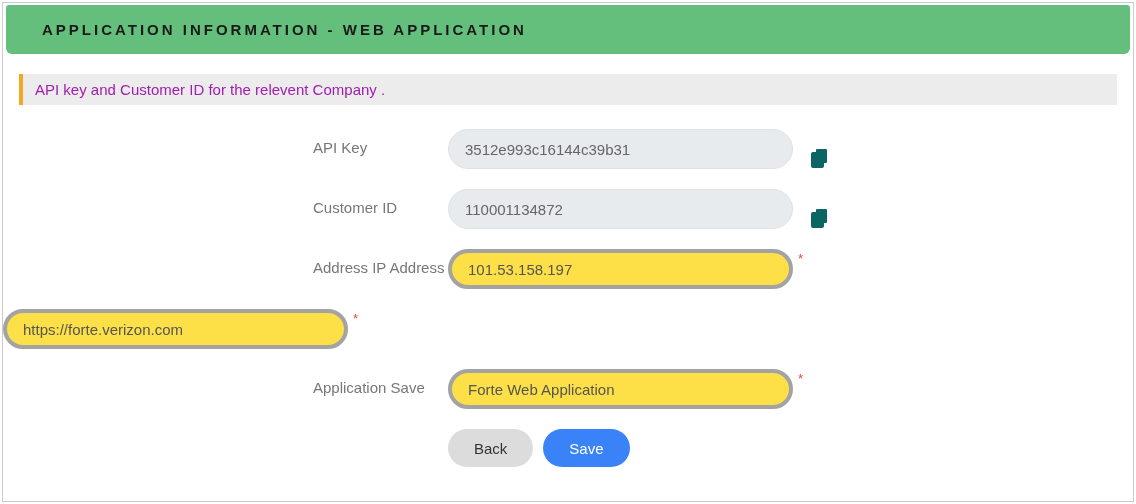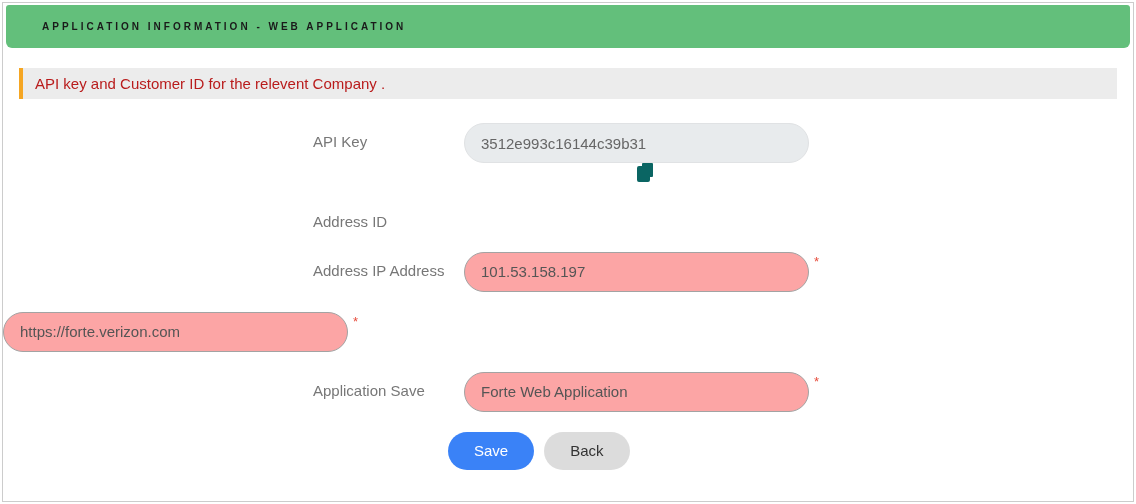--- a/index.html
+++ b/index.html
@@ -20,66 +20,64 @@
       position: relative;
     }
     .header-banner {
       background: #63bf7b;
       padding: 16px 36px;
       border-radius: 3px 3px 6px 6px;
       margin: 2px 3px 0 3px;
     }
     .header-title {
       color: #1a1a1a;
-      font-size: 10px;
+      font-size: 15px;
       font-weight: 700;
       letter-spacing: 3px;
       text-transform: uppercase;
     }
     .info-bar {
       background: #ececec;
       border-left: 4px solid #f5a623;
       padding: 7px 12px;
       margin: 20px 16px 0 16px;
       font-size: 15px;
-      color: #b91c1c;
+      color: #a21caf;
     }
     .form-area {
       padding: 24px 0 0 0;
     }
     .form-row {
       display: flex;
       align-items: flex-start;
       margin-bottom: 20px;
-      gap: 16px;
     }
     .form-label {
       width: 135px;
       margin-left: 310px;
       color: #777;
       font-size: 15px;
       padding-top: 9px;
       line-height: 1.3;
     }
     .field-wrap {
       display: flex;
-      align-items: center;
+      align-items: flex-end;
       position: relative;
-      flex-direction: column;
     }
     .field-input {
       width: 345px;
       height: 40px;
-      border: 1px solid #a3a3a3;
+      border: 4px solid #a3a3a3;
       border-radius: 20px;
       padding: 0 16px;
       font-size: 15px;
       color: #555;
       outline: none;
-      background: #fca5a5;
+      background: #fde047;
     }
     .field-input.readonly {
       background: #e8ebed;
       border: 1px solid #e0e2e4;
       color: #666;
     }
     .required-star {
       color: #e74c3c;
       font-size: 13px;
       position: absolute;
@@ -139,21 +137,31 @@
           <svg width="18" height="20" viewBox="0 0 18 20" fill="currentColor">
             <rect x="5" y="0" width="11" height="14" rx="1"></rect>
             <rect x="1" y="4" width="11" height="14" rx="1" fill="#fff" stroke="currentColor" stroke-width="2"></rect>
             <rect x="1" y="4" width="11" height="14" rx="1" fill="currentColor"></rect>
           </svg>
         </span>
       </div>
     </div>
 
     <div class="form-row">
-      <div class="form-label">Address ID</div>
+      <div class="form-label">Customer ID</div>
+      <div class="field-wrap">
+        <input type="text" class="field-input readonly" readonly="" value="110001134872" style="">
+        <span class="copy-icon">
+          <svg width="18" height="20" viewBox="0 0 18 20" fill="currentColor">
+            <rect x="5" y="0" width="11" height="14" rx="1"></rect>
+            <rect x="1" y="4" width="11" height="14" rx="1" fill="#fff" stroke="currentColor" stroke-width="2"></rect>
+            <rect x="1" y="4" width="11" height="14" rx="1" fill="currentColor"></rect>
+          </svg>
+        </span>
+      </div>
     </div>
 
     <div class="form-row">
       <div class="form-label">Address IP Address</div>
       <div class="field-wrap">
         <input type="text" class="field-input" value="101.53.158.197" style="">
         <span class="required-star">*</span>
       </div>
     </div>
 
@@ -166,18 +174,18 @@
 
     <div class="form-row">
       <div class="form-label">Application Save</div>
       <div class="field-wrap">
         <input type="text" class="field-input" value="Forte Web Application" style="">
         <span class="required-star">*</span>
       </div>
     </div>
 
     <div class="button-row">
+      <button class="btn btn-secondary">Back</button>
       <button class="btn btn-primary">Save</button>
-      <button class="btn btn-secondary">Back</button>
     </div>
 
   </div>
 </div>
 
 </body></html>

